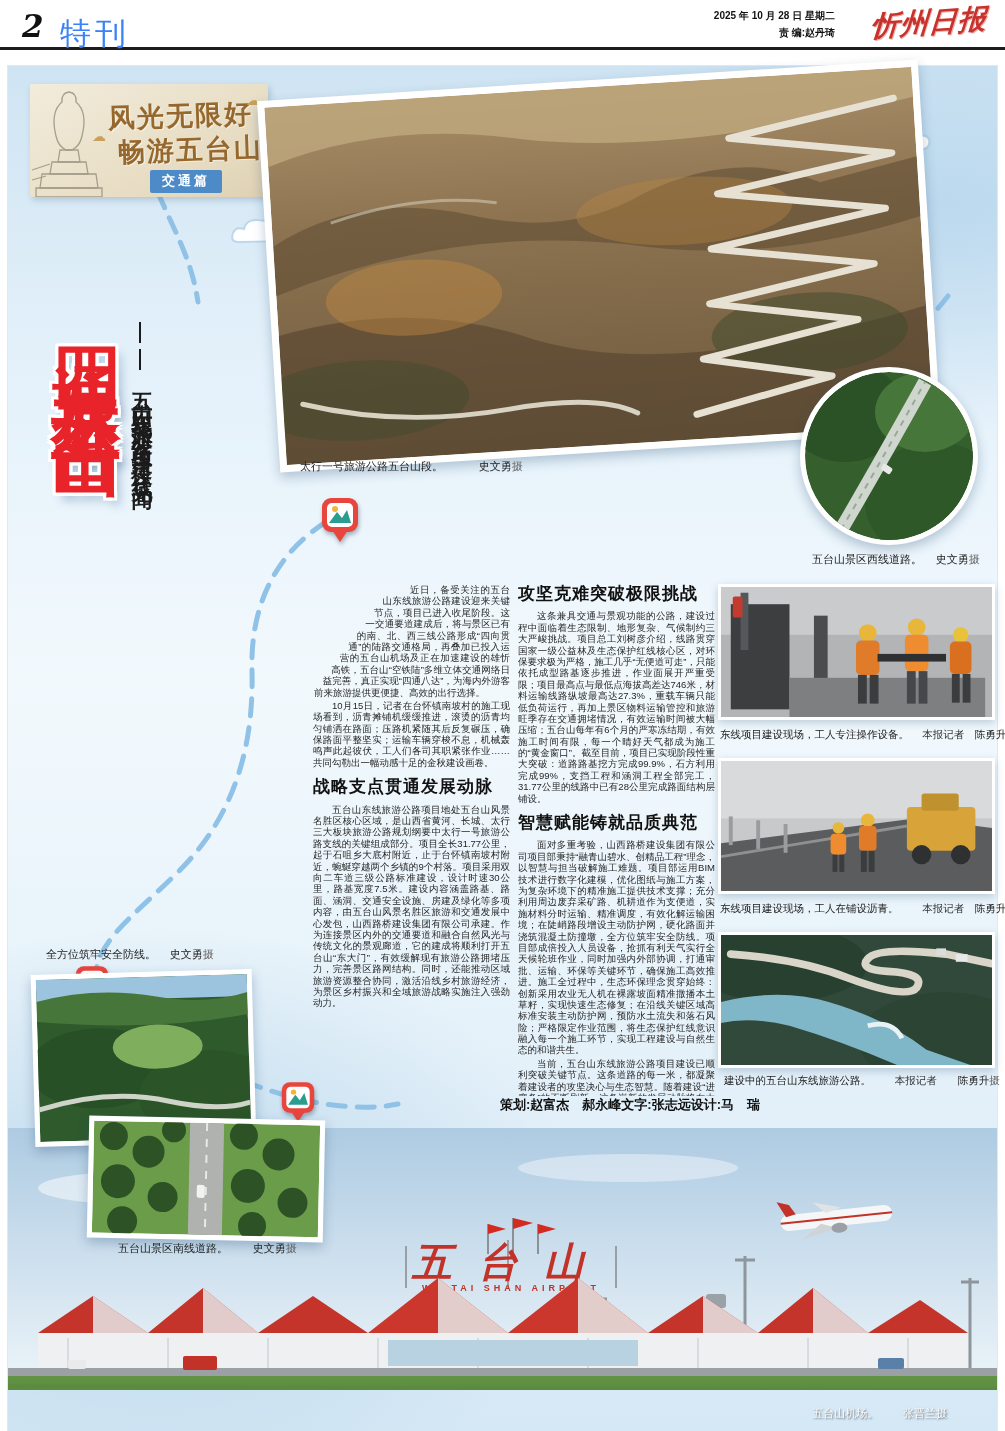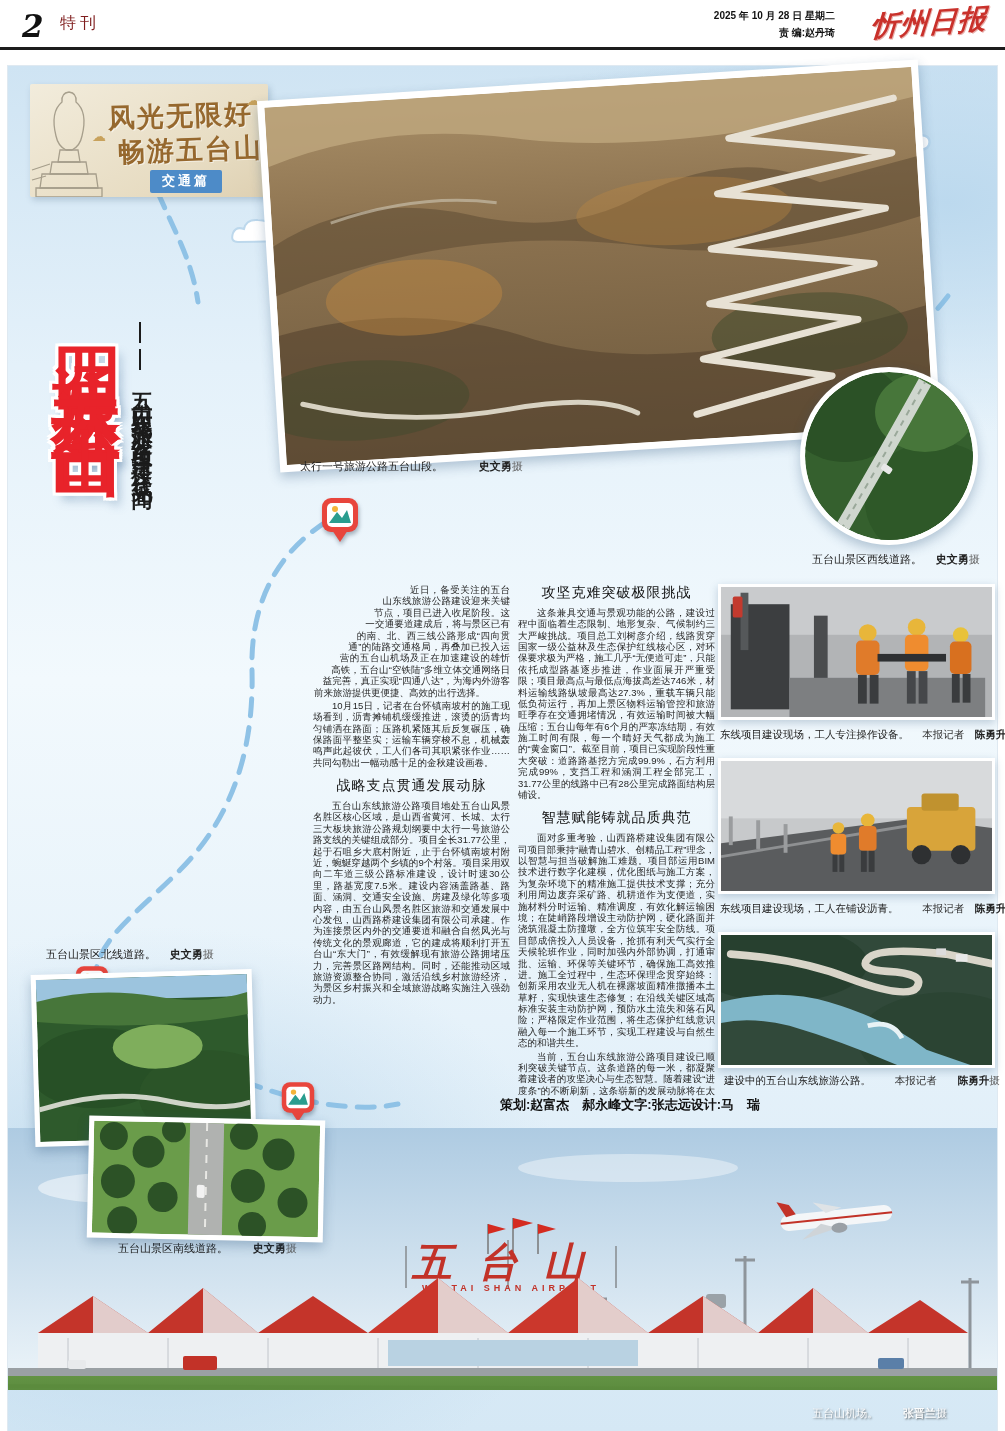--- a/index.html
+++ b/index.html
@@ -3,21 +3,21 @@
 <meta charset="utf-8">
 <style>
   * { margin:0; padding:0; box-sizing:border-box; }
   html,body { background:#ffffff; }
   body { font-family:"Liberation Sans", sans-serif; }
   #page { position:relative; width:1005px; height:1431px; background:#fff; overflow:hidden; }
 
   
   #hdr { position:absolute; left:0; top:0; width:1005px; height:50px; background:#fff; border-bottom:3px solid #1c1c1c; }
   .hdr-num { position:absolute; left:22px; top:8px; font-family:"DejaVu Serif",serif; font-style:italic; font-weight:bold; font-size:31px; color:#111; }
-  .hdr-sec { position:absolute; left:60px; top:13px; font-size:16px; letter-spacing:4px; color:#7f1d1d; font-weight:500; }
+  .hdr-sec { position:absolute; left:60px; top:13px; font-size:31px; letter-spacing:4px; color:#3b82f6; font-weight:500; }
   .hdr-date { position:absolute; right:170px; top:7px; font-size:10px; color:#111; font-weight:bold; text-align:right; line-height:17px; }
   .masthead { position:absolute; right:18px; top:4px; font-family:"DejaVu Serif",serif; font-weight:bold; font-style:italic; font-size:28px; color:#c9312b; transform:rotate(-4deg) skewX(-8deg); letter-spacing:1px; text-shadow:1px 1px 0 #e8b0ac; }
 
   
   #board { position:absolute; left:8px; top:66px; width:989px; height:1365px;
     background:
       radial-gradient(ellipse 700px 500px at 15% 85%, #bcd8ec 0%, rgba(188,216,236,0) 60%),
       radial-gradient(ellipse 800px 420px at 95% 10%, #bcd9ee 0%, rgba(188,217,238,0) 55%),
       linear-gradient(180deg,#cfe4f3 0%, #e4f1fa 22%, #f2f9fd 45%, #e6f2fa 70%, #d5e8f5 100%);
     box-shadow:0 0 0 1px #dfe9f1; }
@@ -49,26 +49,26 @@
 
   
   #route { position:absolute; inset:0; z-index:1; pointer-events:none; }
   .pin { position:absolute; z-index:3; filter:drop-shadow(1px 3px 2px rgba(50,70,90,.4)); }
 
   
   .col { position:absolute; width:197px; z-index:2; font-size:9.5px; line-height:1.2; color:#262626; text-align:justify; overflow:hidden; }
   #col1 { left:313px; top:584px; height:512px; }
   #col2 { left:518px; top:584px; height:512px; }
   .para { text-indent:2em; margin-bottom:2px; }
-  .sec-head { font-size:14px; font-weight:normal; color:#111; text-align:center; margin:9px 0 6px; letter-spacing:1px; }
+  .sec-head { font-size:17px; font-weight:bold; color:#111; text-align:left; margin:9px 0 6px; letter-spacing:1px; }
   .indent-shape { float:left; width:78px; height:104px; shape-outside:polygon(0 0,100% 0,0 100%); }
 
   
   .cap { position:absolute; z-index:3; font-family:"Liberation Serif",serif; font-size:11px; color:#222; white-space:nowrap; }
-  .cap b { font-family:"Liberation Sans",sans-serif; font-weight:bold; }
+  .cap b { font-family:"Liberation Sans",sans-serif; font-weight:normal; }
   .cap .sfx { color:#666; font-family:"Liberation Sans",sans-serif; }
   .cap .rep { font-family:Liberation Serif, serif; color:#333; }
 
   
   .rphoto { position:absolute; left:718px; width:277px; height:136px; background:#fff; padding:3px; box-shadow:0 3px 8px rgba(40,80,120,.25); z-index:2; }
 
   
   #north-photo { left:33px; top:972px; width:221px; height:172px; padding:5px; transform:rotate(-1.6deg); z-index:3; }
   #south-photo { left:88px; top:1118px; width:236px; height:122px; padding:5px; transform:rotate(1.2deg); z-index:4; }
 
@@ -303,21 +303,21 @@
       <rect x="240" y="20" width="12" height="8" fill="#e8e8e8"></rect>
         <rect x="220" y="14" width="10" height="7" fill="#dcdcdc"></rect>
     </svg>
   </div>
   <div class="cap" style="left:724px;top:1074px;font-size:10.5px;">
     <span>建设中的五台山东线旅游公路。</span>　　
     <span class="rep">本报记者</span>　　<b>陈勇升</b><span class="sfx">摄</span>
   </div>
 
   <div class="cap" style="left:46px;top:947px;">
-    <span>五台山景区北线道路。</span>　
+    <span>全方位筑牢安全防线。</span>　
     <b>史文勇</b><span class="sfx">摄</span>
   </div>
   <div id="north-photo" class="photo-frame">
     <svg class="ph" viewBox="0 0 211 162" preserveAspectRatio="none">
       <rect width="211" height="162" fill="#2e5a2c"></rect>
       <rect width="211" height="22" fill="#9cc4de"></rect>
       <path d="M0 22 Q60 8 120 20 Q170 30 211 18 L211 40 Q120 55 0 42 Z" fill="#47763a"></path>
       <ellipse cx="60" cy="90" rx="70" ry="40" fill="#275026"></ellipse>
       <ellipse cx="170" cy="120" rx="70" ry="45" fill="#2b5428"></ellipse>
       <ellipse cx="120" cy="70" rx="45" ry="22" fill="#7fae5c"></ellipse>

